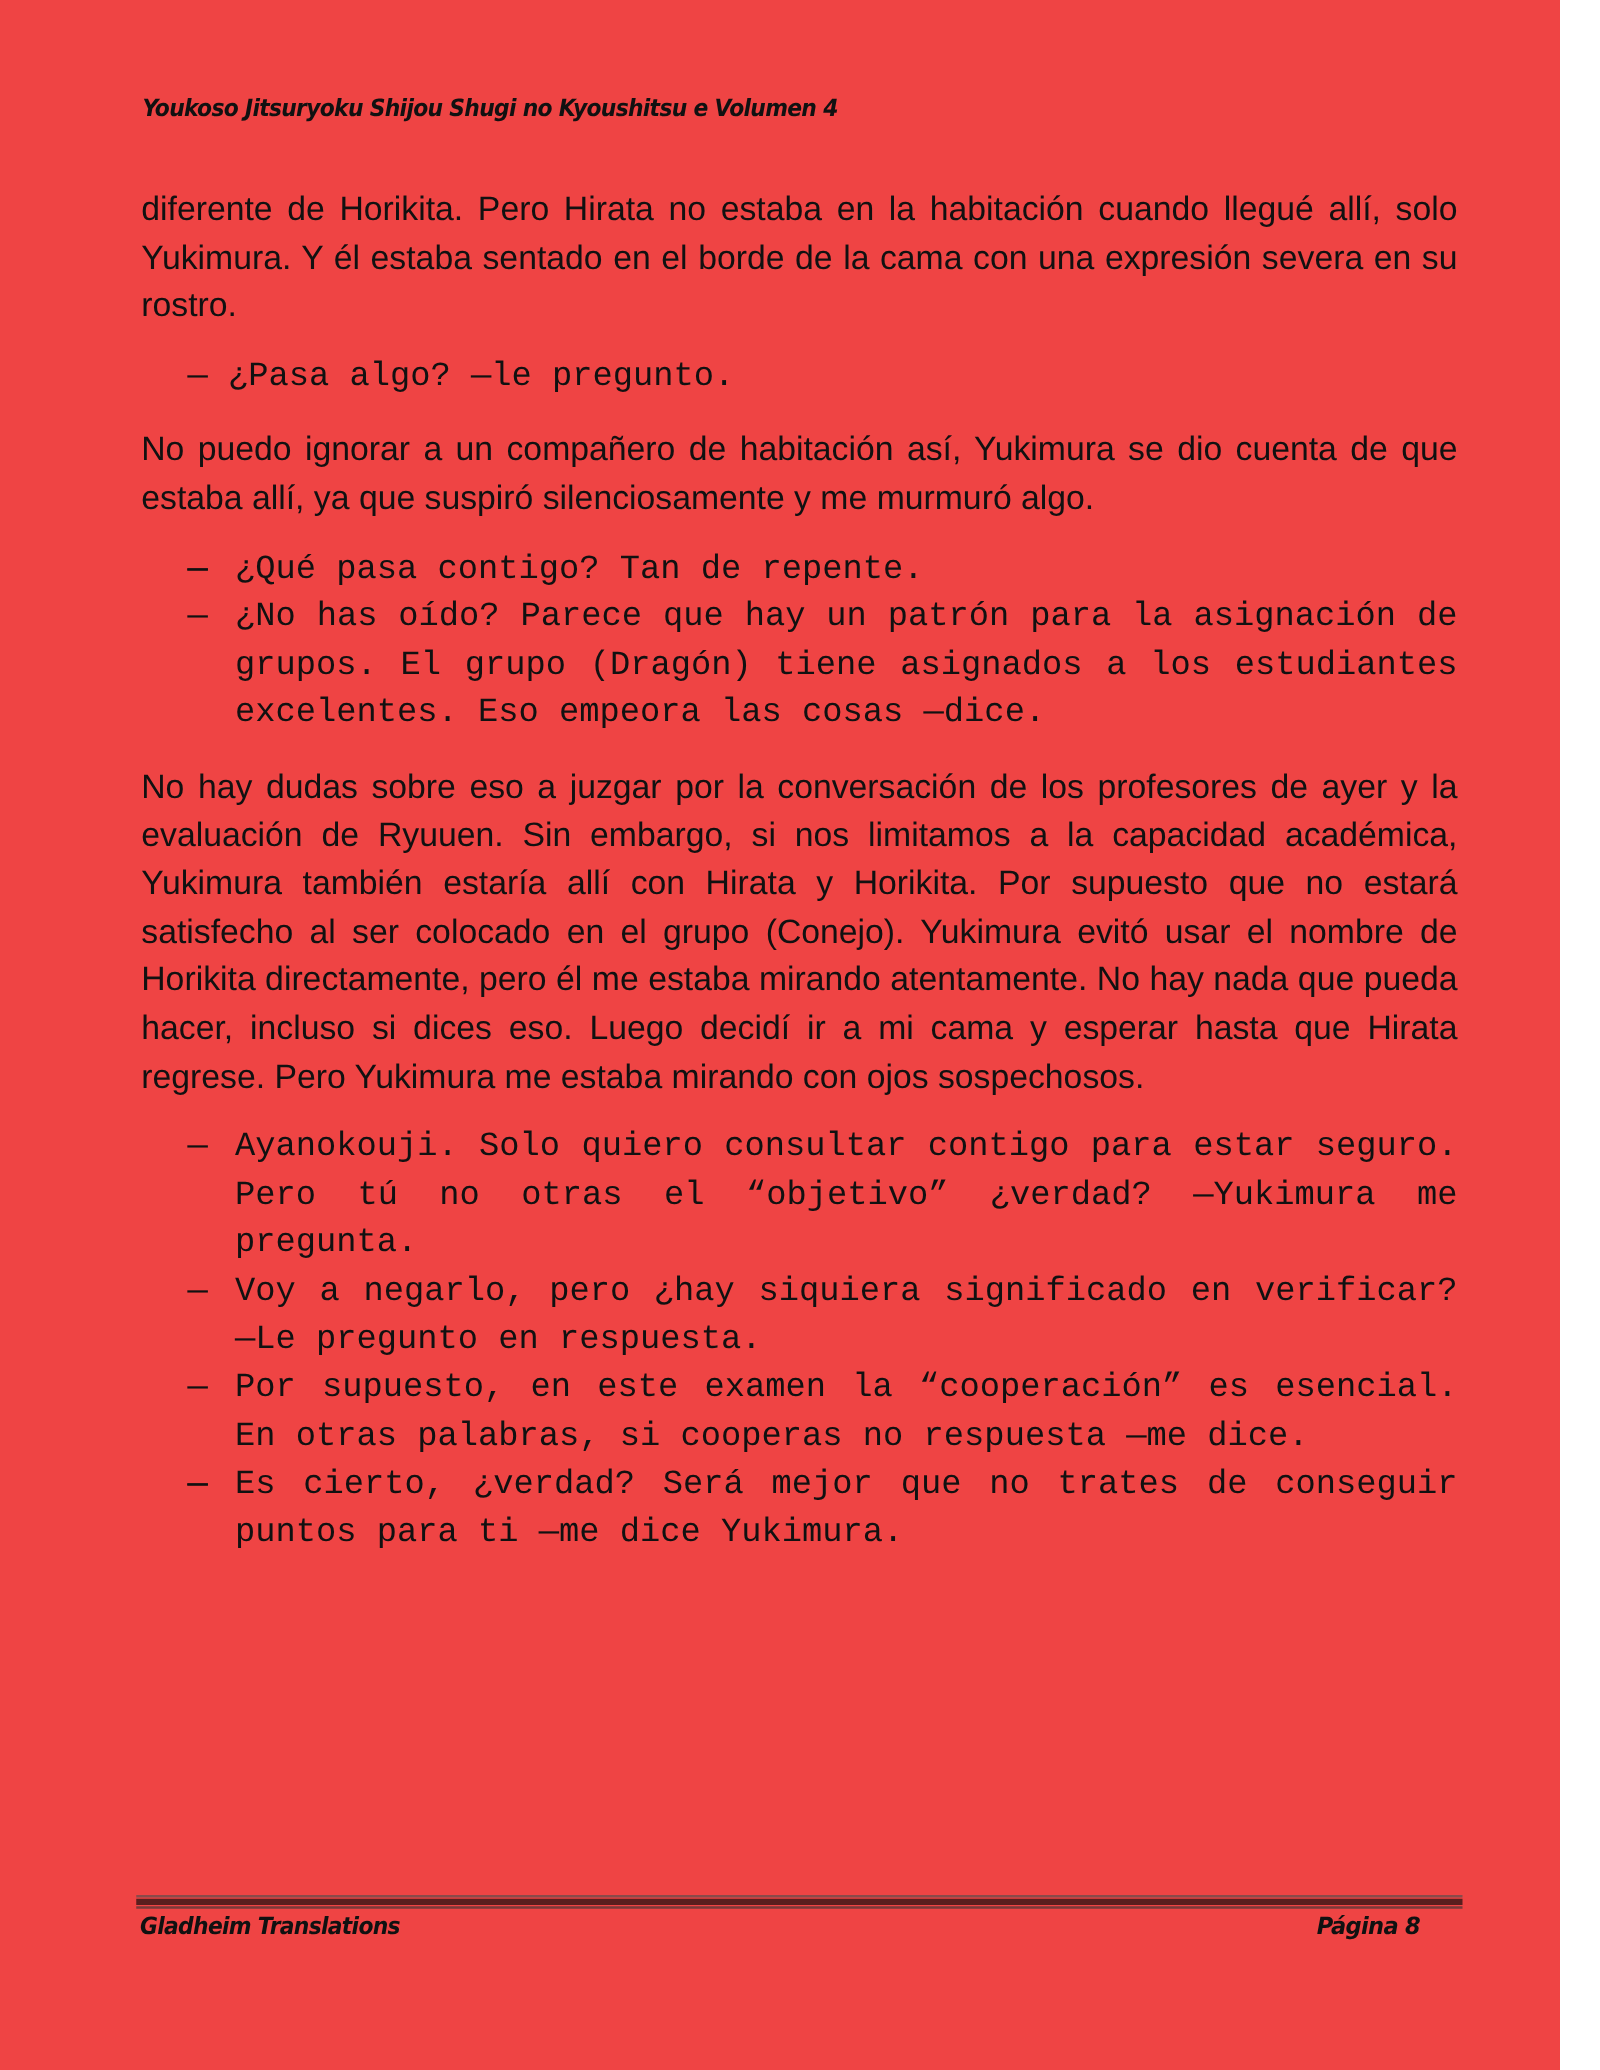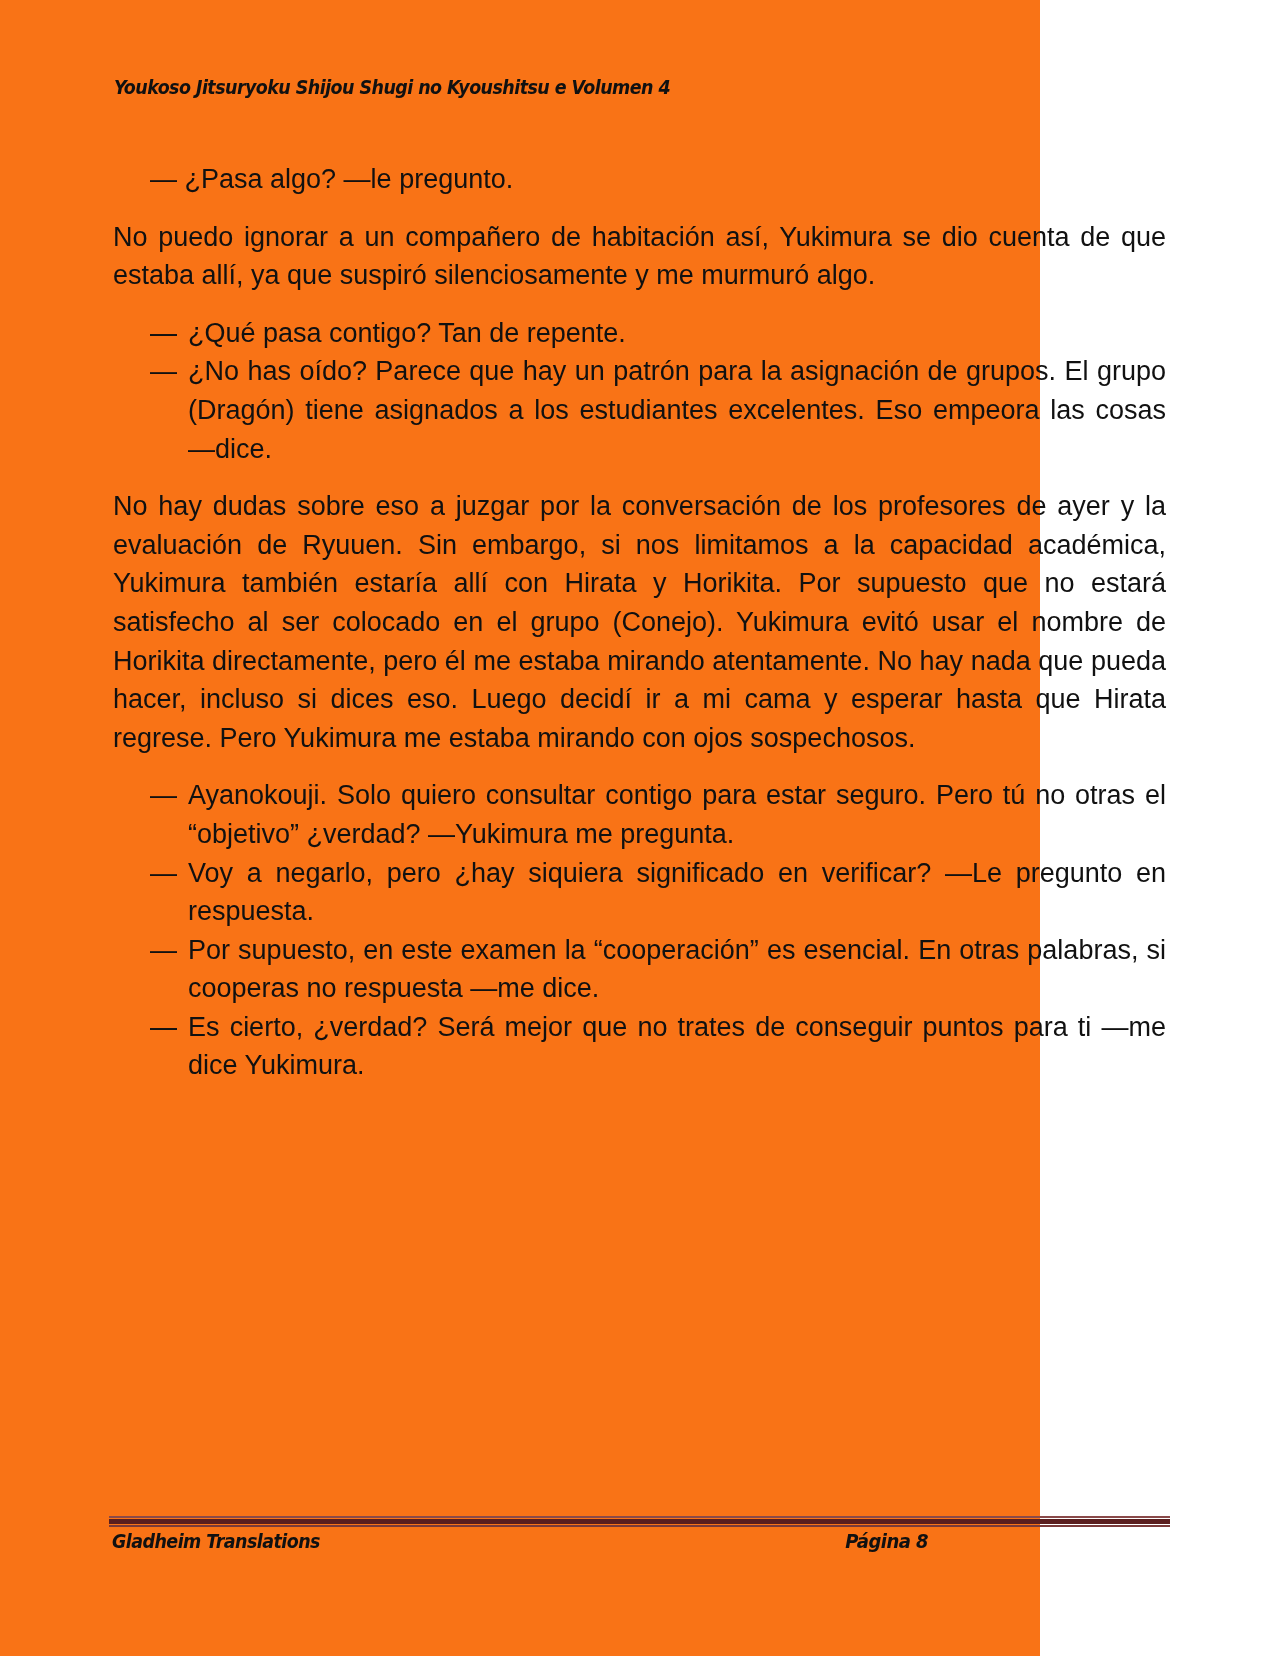--- a/index.html
+++ b/index.html
@@ -1,30 +1,30 @@
 <!DOCTYPE html>
 <html><head>
   <meta charset="utf-8">
   <style>
     html, body { margin: 0; padding: 0; background: #ffffff; }
     body { width: 1280px; height: 1656px; position: relative; overflow: hidden; color: #111; }
-    .page { position: absolute; left: 0; top: 0; width: 1040px; height: 1656px; background: #f97316; }
+    .page { position: absolute; left: 0; top: 0; width: 1248px; height: 1656px; background: #ef4444; }
     .running-header {
       position: absolute; left: 114px; top: 76px;
       font-family: "DejaVu Sans", sans-serif; font-weight: bold; font-style: italic;
       font-size: 19px; letter-spacing: -0.6px; color: #111;
       transform: scaleX(0.92); transform-origin: left center;
     }
     .body-text {
       position: absolute; left: 113px; top: 148px; width: 1053px;
       font-family: "Liberation Sans", sans-serif; font-size: 27px; line-height: 38.6px;
       color: #111;
     }
     .para { margin: 0 0 19px 0; text-align: justify; text-align-last: left; }
-    .dlg-group { margin: 12px 0 19px 0; }
+    .dlg-group { margin: 12px 0 19px 0; font-family: Liberation Mono, monospace; }
     .dlg-group.single .dlg { padding-left: 37px; }
     .dlg {
       position: relative; margin: 0; padding-left: 75px; text-align: justify; text-align-last: left;
     }
     .dlg .dash { position: absolute; left: 37px; top: 0; }
     .dlg-group.single .dlg { padding-left: 0; text-indent: 37px; }
     .dlg-group.single .dlg .dash { position: static; }
     .footer-rule {
       position: absolute; left: 109px; top: 1516px; width: 1061px; height: 11px;
     }
@@ -40,20 +40,21 @@
     .footer-right { right: 112px; transform: scaleX(0.95); transform-origin: right center; }
   </style>
 </head>
 <body>
 
 <div class="page">
 
   <div class="running-header">Youkoso Jitsuryoku Shijou Shugi no Kyoushitsu e Volumen 4</div>
 
   <div class="body-text">
+    <p class="para">diferente de Horikita. Pero Hirata no estaba en la habitación cuando llegué allí, solo Yukimura. Y él estaba sentado en el borde de la cama con una expresión severa en su rostro.</p>
 
     <div class="dlg-group single">
       <p class="dlg"><span class="dash">—</span> <span>¿Pasa algo? —le pregunto.</span></p>
     </div>
 
     <p class="para">No puedo ignorar a un compañero de habitación así, Yukimura se dio cuenta de que estaba allí, ya que suspiró silenciosamente y me murmuró algo.</p>
 
     <div class="dlg-group">
       <p class="dlg"><span class="dash">—</span></p>
       <p class="dlg"><span class="dash">—</span><span>¿Qué pasa contigo? Tan de repente.</span></p>

